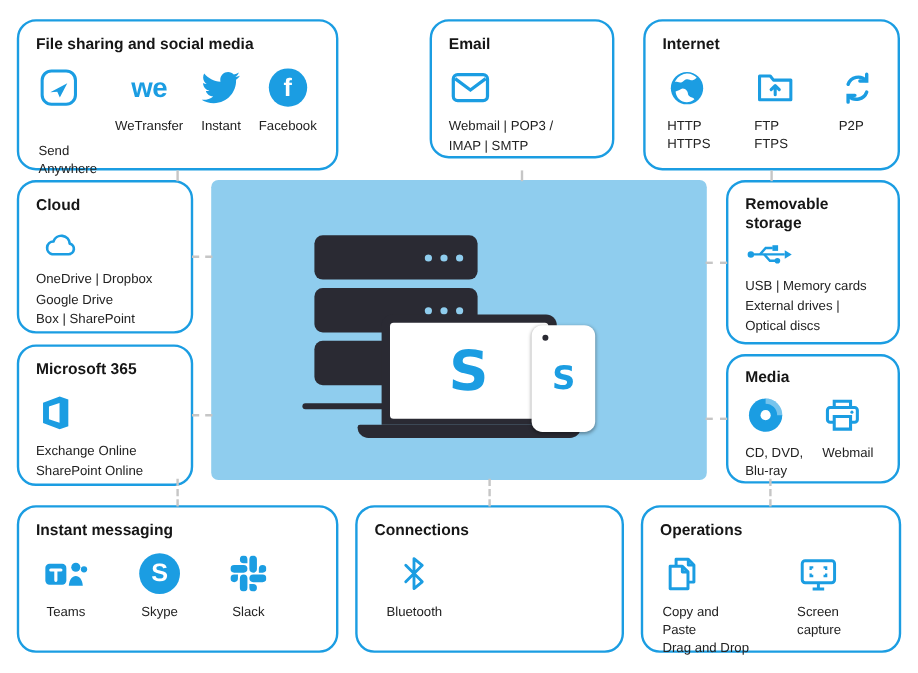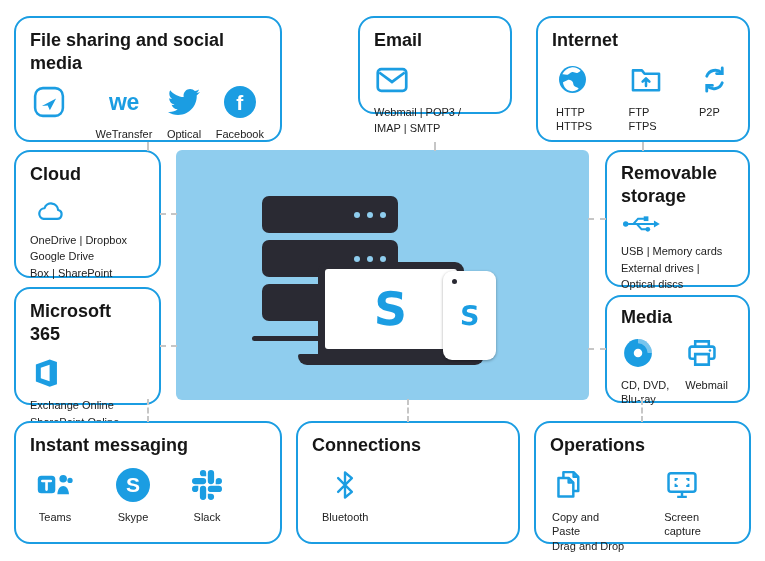--- a/index.html
+++ b/index.html
@@ -12,33 +12,33 @@
   .canvas{
     position:relative;width:765px;height:561px;overflow:hidden;
     font-family:"Liberation Sans",sans-serif;background:#fff;
   }
   
   .box{
     position:absolute;box-sizing:border-box;background:#fff;
     border:2px solid var(--accent);border-radius:16px;
     padding:11px 14px;
   }
-  .box-title{margin:0 0 10px;font-size:18px;font-weight:700;color:#161616;line-height:1.25;}
+  .box-title{margin:0 0 10px;font-size:13px;font-weight:700;color:#161616;line-height:1.25;}
   .icon-row{display:flex;align-items:flex-start;}
   .icon-item{display:flex;flex-direction:column;align-items:center;row-gap:7px;}
   .icon{display:flex;align-items:center;justify-content:center;color:var(--accent);height:36px;text-align:right;}
   .item-label{font-size:11px;color:#222;line-height:1.35;white-space:pre-line;text-align:center;}
   .caption{font-size:11px;color:#222;line-height:1.5;white-space:pre-line;margin-top:6px;}
 
   #box-file-sharing{left:14px;top:16px;width:268px;height:126px;}
   #box-file-sharing .icon-row{justify-content:space-between;padding:0 2px;}
   #box-file-sharing .icon-item:first-child{align-items:flex-start;gap:28px;}
   #box-file-sharing .icon-item:first-child .item-label{text-align:left;}
 
-  #box-email{left:358px;top:16px;width:154px;height:98px;}
+  #box-email{left:358px;top:16px;width:154px;height:116px;}
   #box-internet{left:536px;top:16px;width:214px;height:126px;}
   #box-internet .icon-row{justify-content:space-between;padding:0 4px;}
   #box-internet .icon-item{align-items:flex-start;}
   #box-internet .item-label{text-align:left;}
 
   #box-cloud{left:14px;top:150px;width:147px;height:128px;}
   #box-m365{left:14px;top:287px;width:147px;height:118px;}
   #box-removable{left:605px;top:150px;width:145px;height:137px;padding-top:10px;}
   #box-removable .box-title{margin-bottom:4px;}
   #box-media{left:605px;top:295px;width:145px;height:108px;padding-top:9px;}
@@ -116,21 +116,21 @@
           <span class="wordmark">we</span>
         </span>
         <span class="item-label">WeTransfer</span>
       </div>
       <div class="icon-item">
         <span class="icon">
           <svg viewBox="0 0 24 24" width="32" height="32" fill="currentColor">
             <path d="M23.95 4.57c-.88.39-1.83.65-2.82.77 1.01-.61 1.79-1.57 2.16-2.72-.95.56-2 .96-3.13 1.18-.9-.96-2.17-1.56-3.58-1.56-2.72 0-4.92 2.2-4.92 4.92 0 .39.04.76.13 1.12-4.1-.2-7.72-2.16-10.15-5.13-.43.72-.67 1.56-.67 2.47 0 1.71.87 3.21 2.19 4.1-.81-.03-1.57-.25-2.23-.62v.06c0 2.39 1.69 4.37 3.95 4.83-.41.11-.85.17-1.3.17-.31 0-.61-.03-.92-.09.63 1.95 2.45 3.38 4.6 3.42-1.68 1.32-3.81 2.1-6.1 2.1-.39 0-.78-.02-1.17-.07 2.19 1.4 4.77 2.21 7.56 2.21 9.05 0 14-7.5 14-13.99 0-.21 0-.42-.02-.63.96-.69 1.8-1.56 2.46-2.55z"></path>
           </svg>
         </span>
-        <span class="item-label">Optical</span>
+        <span class="item-label">Instant</span>
       </div>
       <div class="icon-item">
         <span class="icon">
           <span class="circle-badge fb-badge">
               <span>f</span>
             </span>
         </span>
         <span class="item-label">Facebook</span>
       </div>
     </div>

